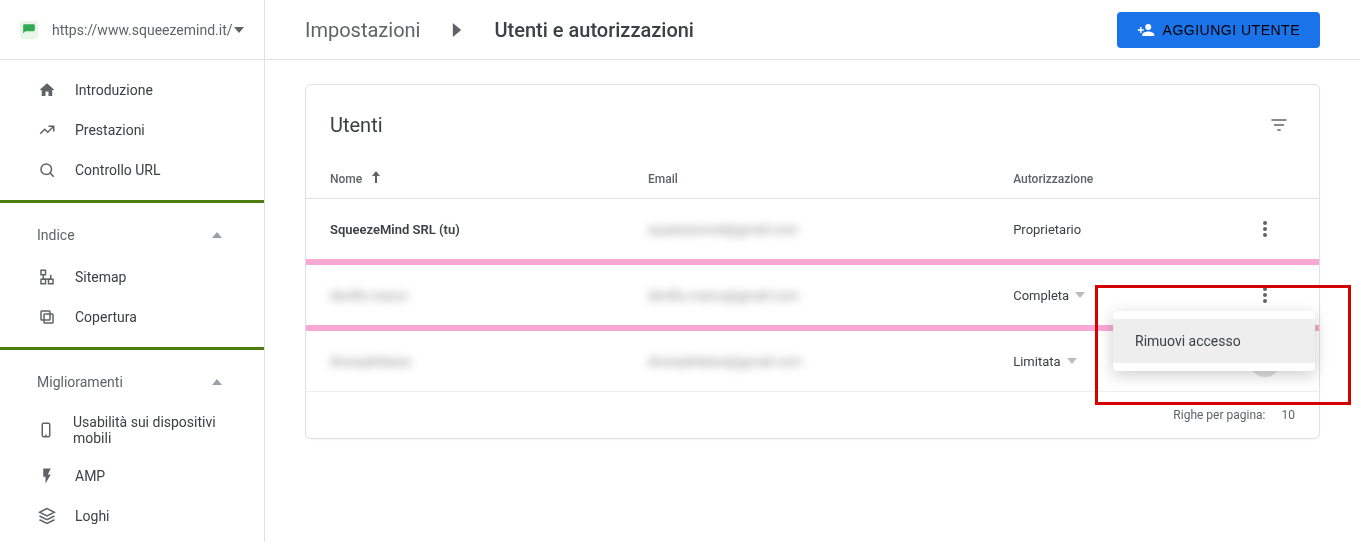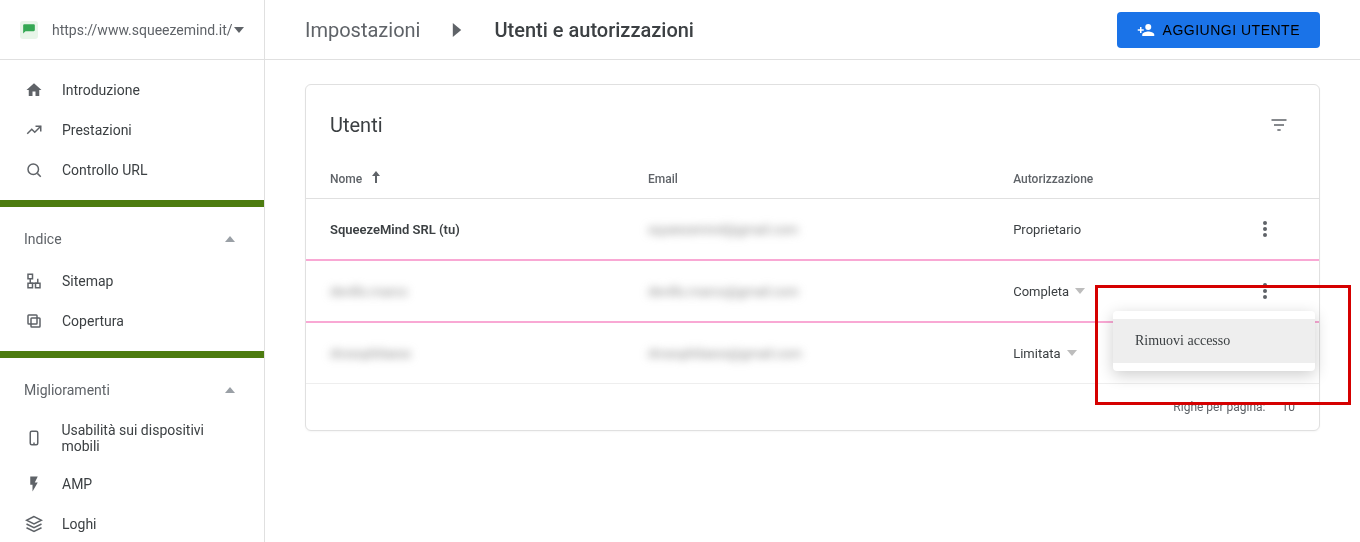--- a/index.html
+++ b/index.html
@@ -13,21 +13,21 @@
   .property-select { height:60px; display:flex; align-items:center; padding:0 20px; border-bottom:1px solid #e0e0e0; cursor:pointer; }
   .fav { width:18px; height:18px; border-radius:3px; background:#e8f5e9; display:flex; align-items:center; justify-content:center; margin-right:14px; }
   .fav svg { width:14px; height:14px; }
   .prop-url { flex:1; font-size:14px; color:#5f6368; }
   .prop-caret { color:#5f6368; }
 
   .nav-scroll { flex:1; overflow-y:auto; position:relative; }
   .nav-scroll::-webkit-scrollbar { width:16px; }
   .nav-scroll::-webkit-scrollbar-thumb { background:#ccc; border:4px solid #fff; border-radius:8px; }
 
-  .nav-section { padding:10px 0; border-bottom:7px solid #4d7c0f; }
+  .nav-section { padding:10px 13px; border-bottom:3px solid #4d7c0f; }
   .nav-head { display:flex; align-items:center; padding:12px 24px; color:#5f6368; font-size:14px; cursor:pointer; }
   .nav-head .chev { margin-left:auto; color:#9aa0a6; width:20px; height:20px; display:flex; align-items:center; justify-content:center; }
   .nav-item { display:flex; align-items:center; padding:10px 24px; font-size:14px; color:#3c4043; cursor:pointer; }
   .nav-item .ic { width:20px; height:20px; margin-right:18px; color:#5f6368; display:flex; align-items:center; justify-content:center; }
   .nav-item .ic svg { width:18px; height:18px; }
 
   
   .main { flex:1; display:flex; flex-direction:column; }
   .header { height:60px; display:flex; align-items:center; padding:0 40px 0 40px; border-bottom:1px solid #e0e0e0; }
   .crumbs { display:flex; align-items:center; gap:32px; font-size:20px; }
@@ -41,31 +41,31 @@
   .card { background:#fff; border:1px solid #e0e0e0; border-radius:6px; box-shadow:0 1px 2px rgba(0,0,0,0.04); position:relative; }
   .card-head { display:flex; align-items:center; padding:24px 24px 18px 24px; }
   .card-title { font-size:20px; color:#3c4043; font-weight:400; }
   .filter-btn { margin-left:auto; width:32px; height:32px; display:flex; align-items:center; justify-content:center; color:#5f6368; cursor:pointer; border-radius:50%; }
   .filter-btn svg { width:20px; height:20px; }
 
   table { width:100%; border-collapse:collapse; }
   th { text-align:left; font-size:12px; font-weight:500; color:#5f6368; padding:12px 24px; border-bottom:1px solid #e0e0e0; }
   th.sort { cursor:pointer; }
   th.sort .arrow { margin-left:6px; }
-  td { font-size:13px; color:#3c4043; padding:14px 24px; border-bottom:2px solid #f9a8d4; vertical-align:middle; }
+  td { font-size:13px; color:#3c4043; padding:14px 24px; border-bottom:6px solid #f9a8d4; vertical-align:middle; }
   tr.last-row td { border-bottom:1px solid #eee; }
   td.blur { filter: blur(4px); color:#888; }
   .perm { display:flex; align-items:center; gap:6px; }
   .row-menu { width:32px; height:32px; display:flex; align-items:center; justify-content:center; border-radius:50%; cursor:pointer; color:#5f6368; }
   .row-menu.active { background:#e0e0e0; }
 
   .footer { display:flex; align-items:center; justify-content:flex-end; padding:16px 24px; font-size:12px; color:#5f6368; gap:16px; }
 
   
-  .popup { position:absolute; right:4px; top:226px; width:202px; background:#fff; border-radius:4px; box-shadow:0 4px 16px rgba(0,0,0,0.2); padding:8px 0; z-index:5;font-family:Liberation Serif, serif; }
+  .popup { position:absolute; right:4px; top:226px; width:202px; background:#fff; border-radius:4px; box-shadow:0 4px 16px rgba(0,0,0,0.2); padding:8px 0; z-index:5; }
   .popup-item { padding:14px 22px; font-size:14px; color:#3c4043; background:#eeeeee; cursor:pointer; }
 
   .highlight-box { position:absolute; right:-32px; top:200px; width:256px; height:120px; border:3px solid #d50000; pointer-events:none; z-index:10; }
 
   .col-name { width:270px; }
   .col-email { width:310px; }
   .col-perm { width:200px; }
   .col-act  { width:60px; text-align:right; }
 </style>
 </head>

